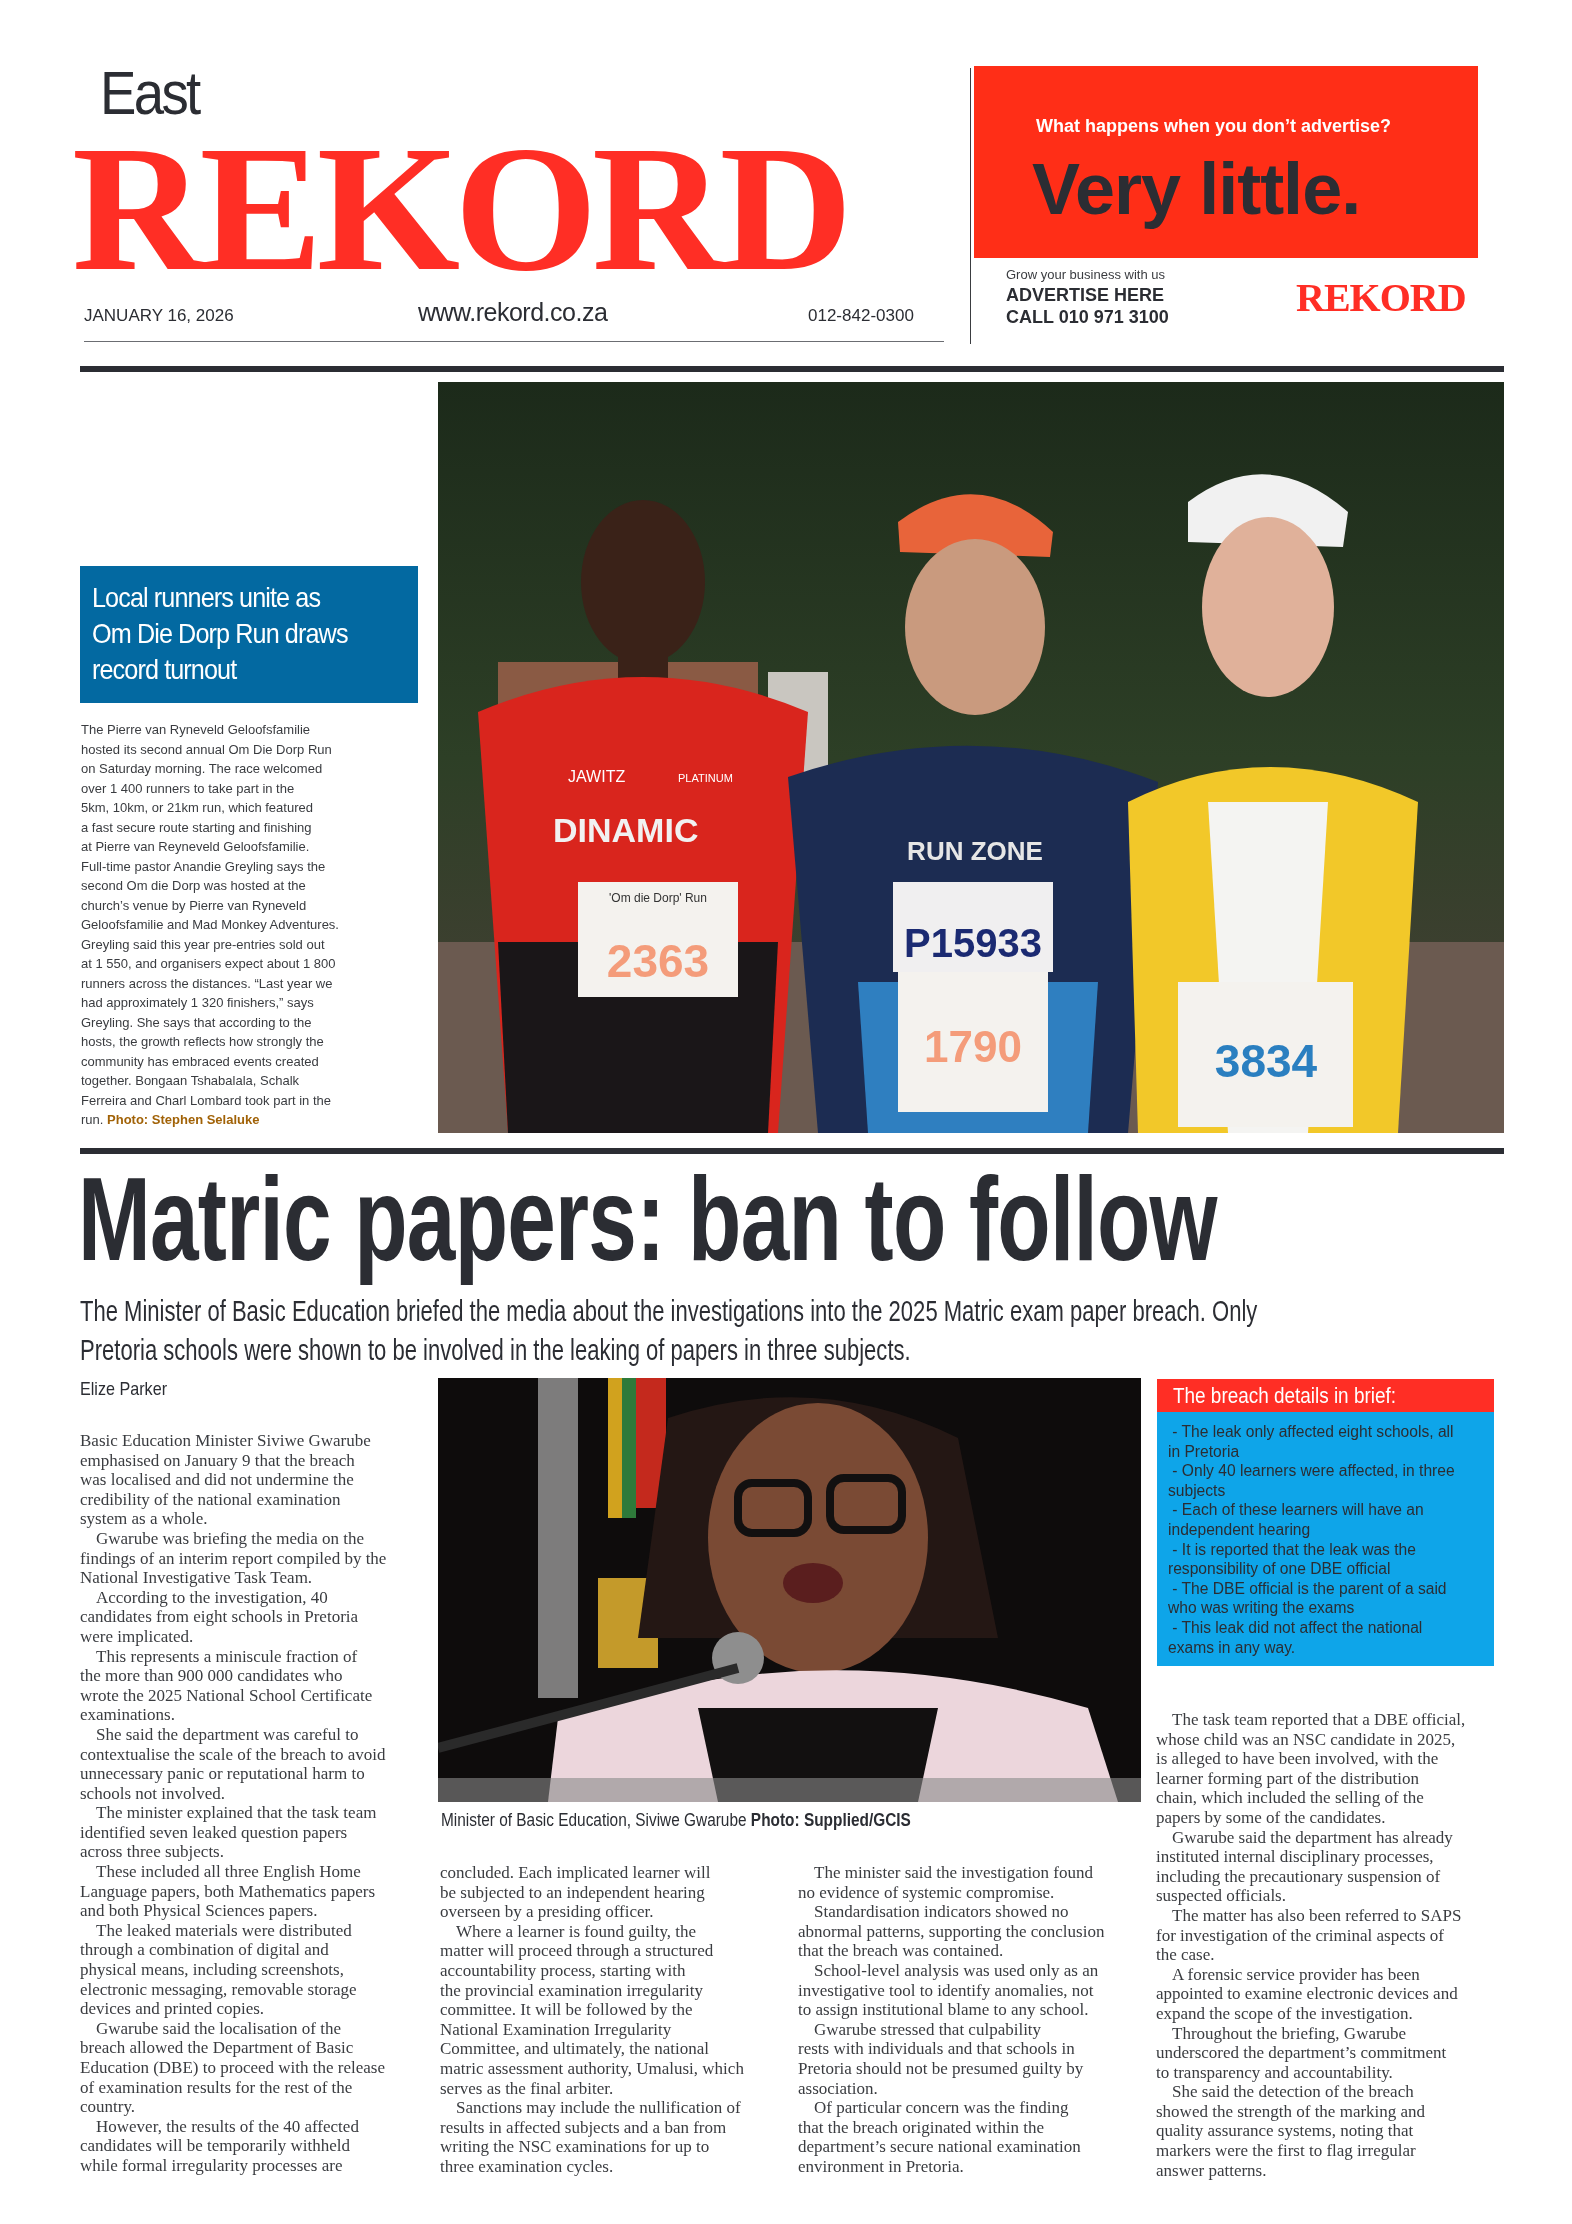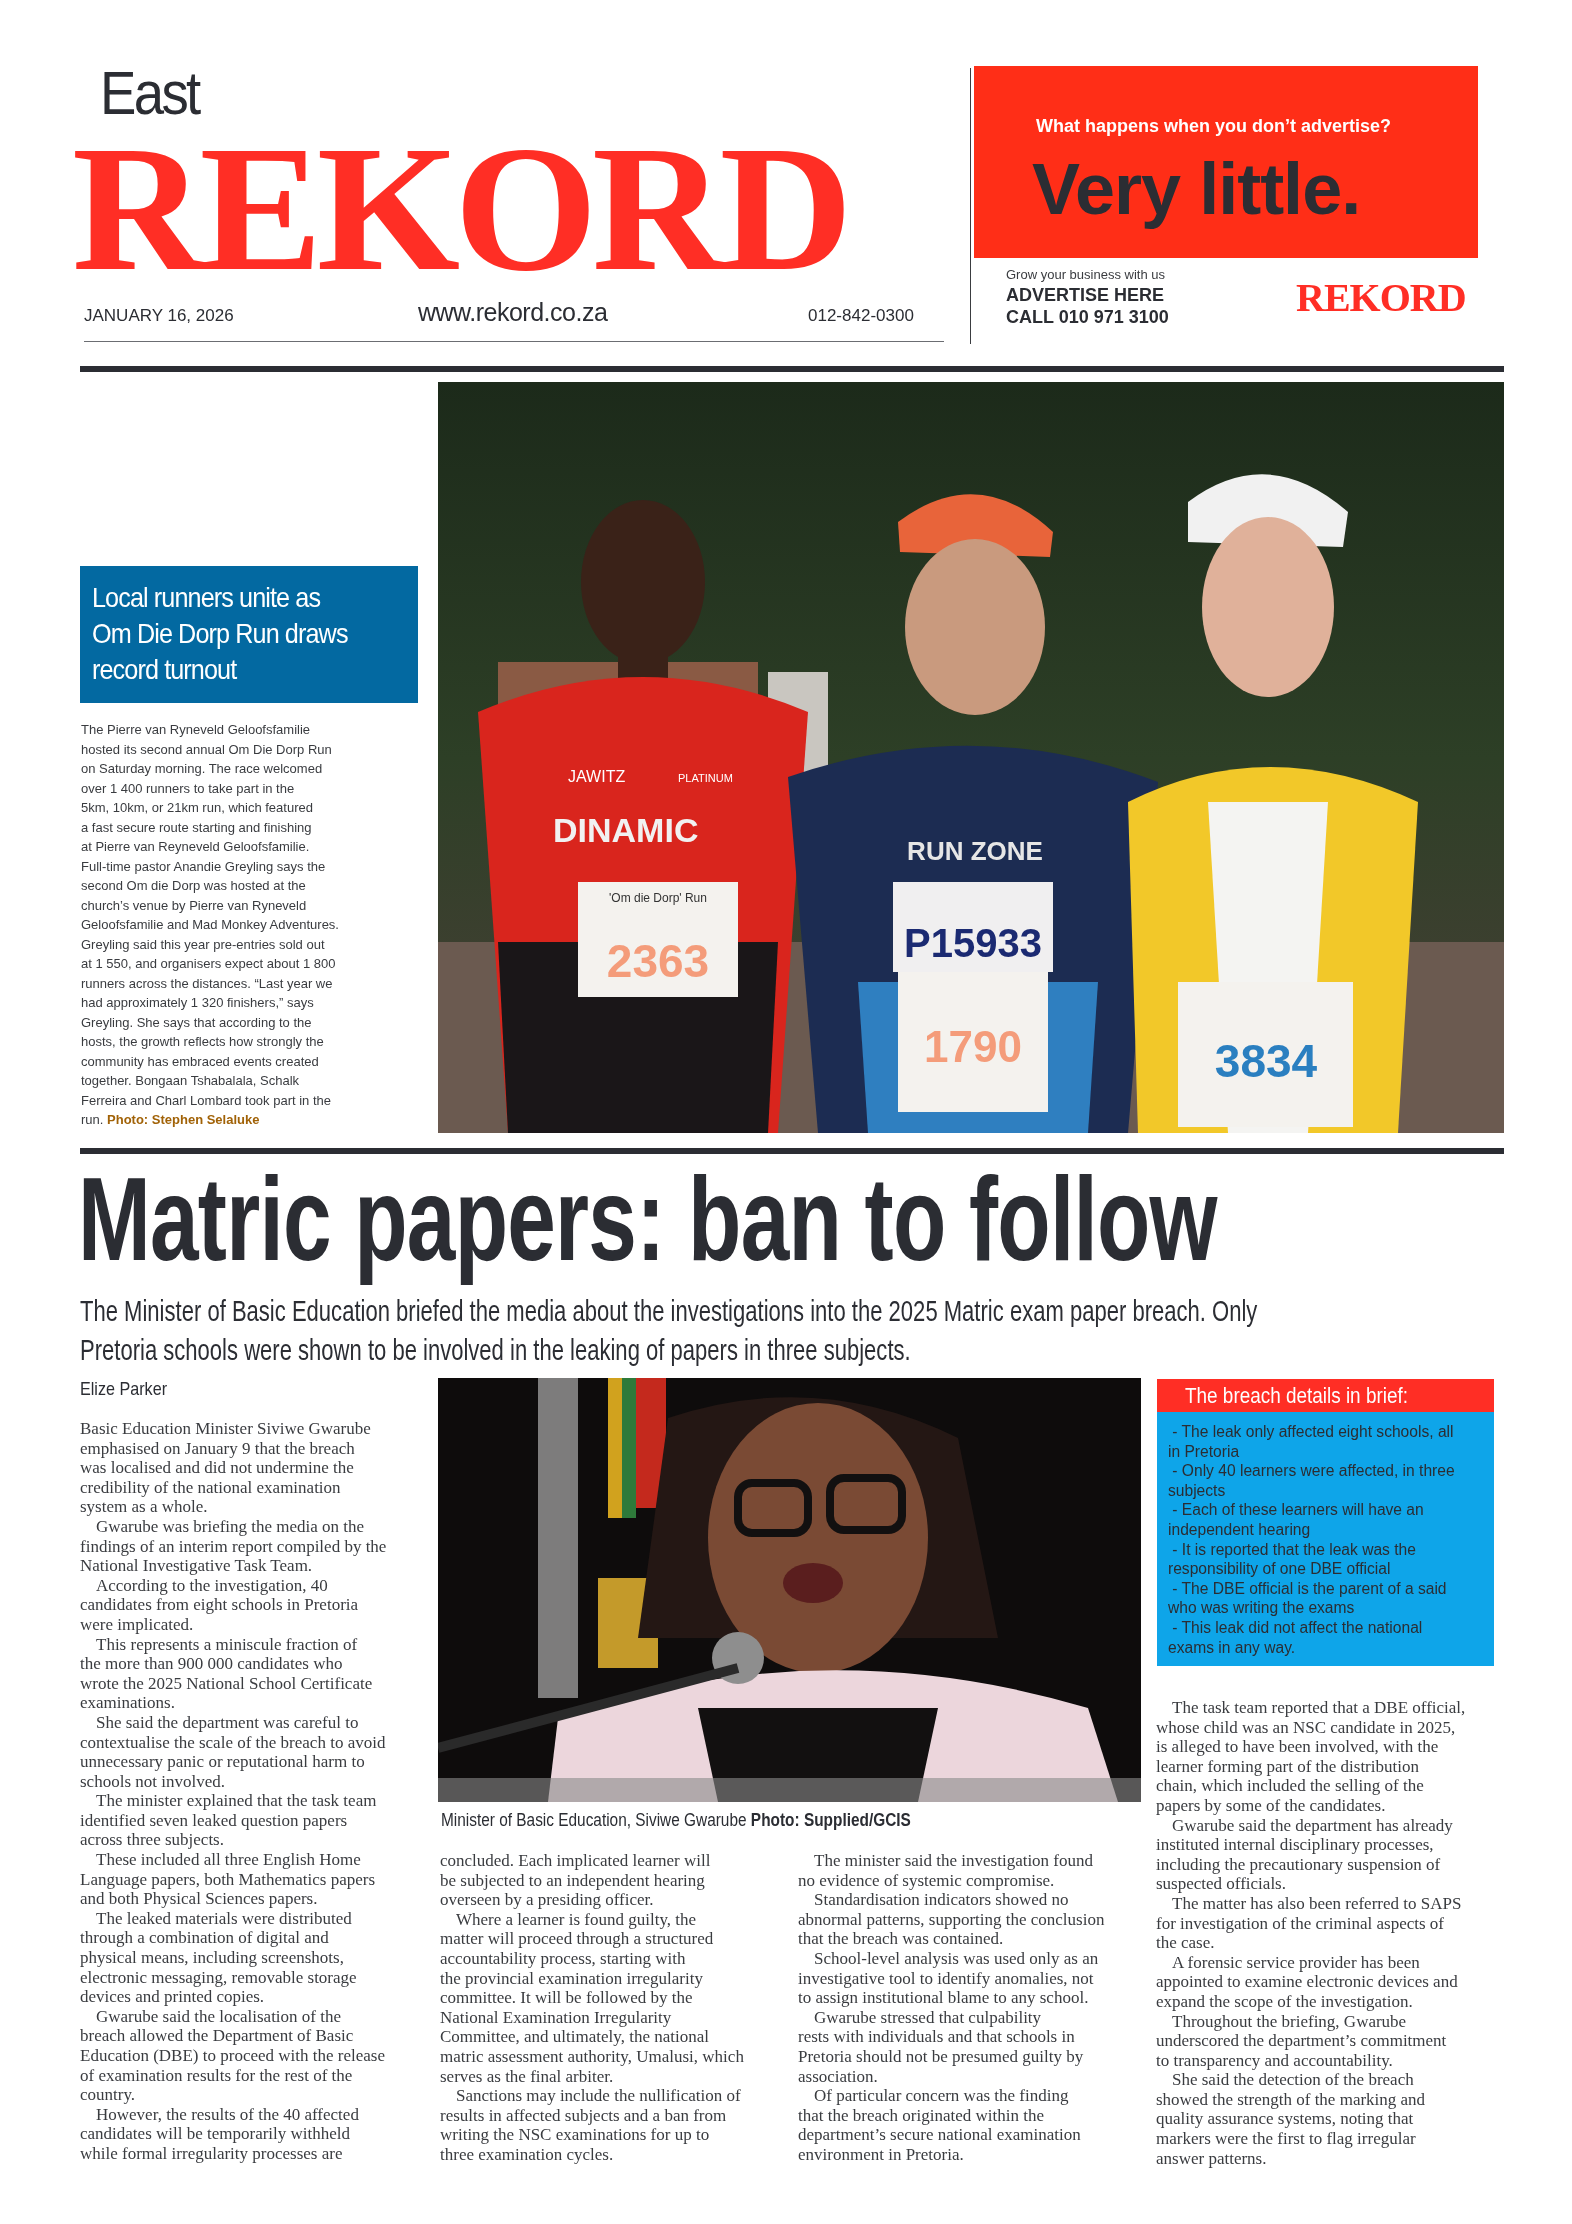--- a/index.html
+++ b/index.html
@@ -35,33 +35,33 @@
   .runner-body b { color: #a16207; }
 
   .photo-runners { left: 438px; top: 382px; width: 1066px; height: 751px; overflow: hidden; background: #1e3020; }
 
   
   .headline { left: 78px; top: 1160px; font-family: "Liberation Sans", sans-serif; font-weight: bold; font-size: 118px; line-height: 1; color: #2b2d33; white-space: nowrap; transform: scaleX(0.74); transform-origin: left top; letter-spacing: -1px; }
   .standfirst { left: 80px; top: 1292px; width: 1900px; font-size: 29px; line-height: 39px; color: #2b2d33; transform: scaleX(0.76); transform-origin: left top; }
   .standfirst span { display:block; white-space: nowrap; }
   .byline { left: 80px; top: 1378px; font-size: 19px; color: #2b2d33; transform: scaleX(0.85); transform-origin: left; }
 
-  .col { font-family: "Liberation Serif", serif; font-size: 17px; line-height: 19.6px; color: #3a3c40; }
+  .col { font-family: "Liberation Serif", serif; font-size: 17px; line-height: 19.6px; color: #3a3c40; margin-top: 12px; }
   .col .ln { display:block; white-space: nowrap; }
   .col .ind { padding-left: 16px; }
   .col1 { left: 80px; top: 1419px; }
   .col2 { left: 440px; top: 1851px; }
   .col3 { left: 798px; top: 1851px; }
   .col4 { left: 1156px; top: 1698px; }
 
   .photo-minister { left: 438px; top: 1378px; width: 703px; height: 424px; overflow: hidden; background: #0d0c0c; }
   .caption { left: 441px; top: 1810px; font-size: 17.5px; color: #2b2d33; transform: scaleX(0.88); transform-origin: left; white-space: nowrap; }
 
   
-  .brief-head { left: 1157px; top: 1379px; width: 337px; height: 33px; background: #ff2e25; color: #fff; font-size: 22px; line-height: 33px; box-sizing: border-box; padding-left: 28px; }
+  .brief-head { left: 1157px; top: 1379px; width: 337px; height: 33px; background: #ff2e25; color: #fff; font-size: 22px; line-height: 33px; box-sizing: border-box; padding-left: 16px; }
   .brief-head span { display:inline-block; transform: scaleX(0.86); transform-origin: left; white-space: nowrap; }
   .brief-body { left: 1157px; top: 1412px; width: 337px; height: 254px; background: #0ea5e9; box-sizing: border-box; padding: 10px 10px 0 11px; font-size: 15.6px; line-height: 19.6px; color: #2b2d33; }
   .brief-body .ln { display:block; white-space: nowrap; }
 </style>
 </head>
 <body>
 
 <div class="abs east">East</div>
 <div class="abs rekord">REKORD</div>
 <div class="abs meta-date">JANUARY 16, 2026</div>

